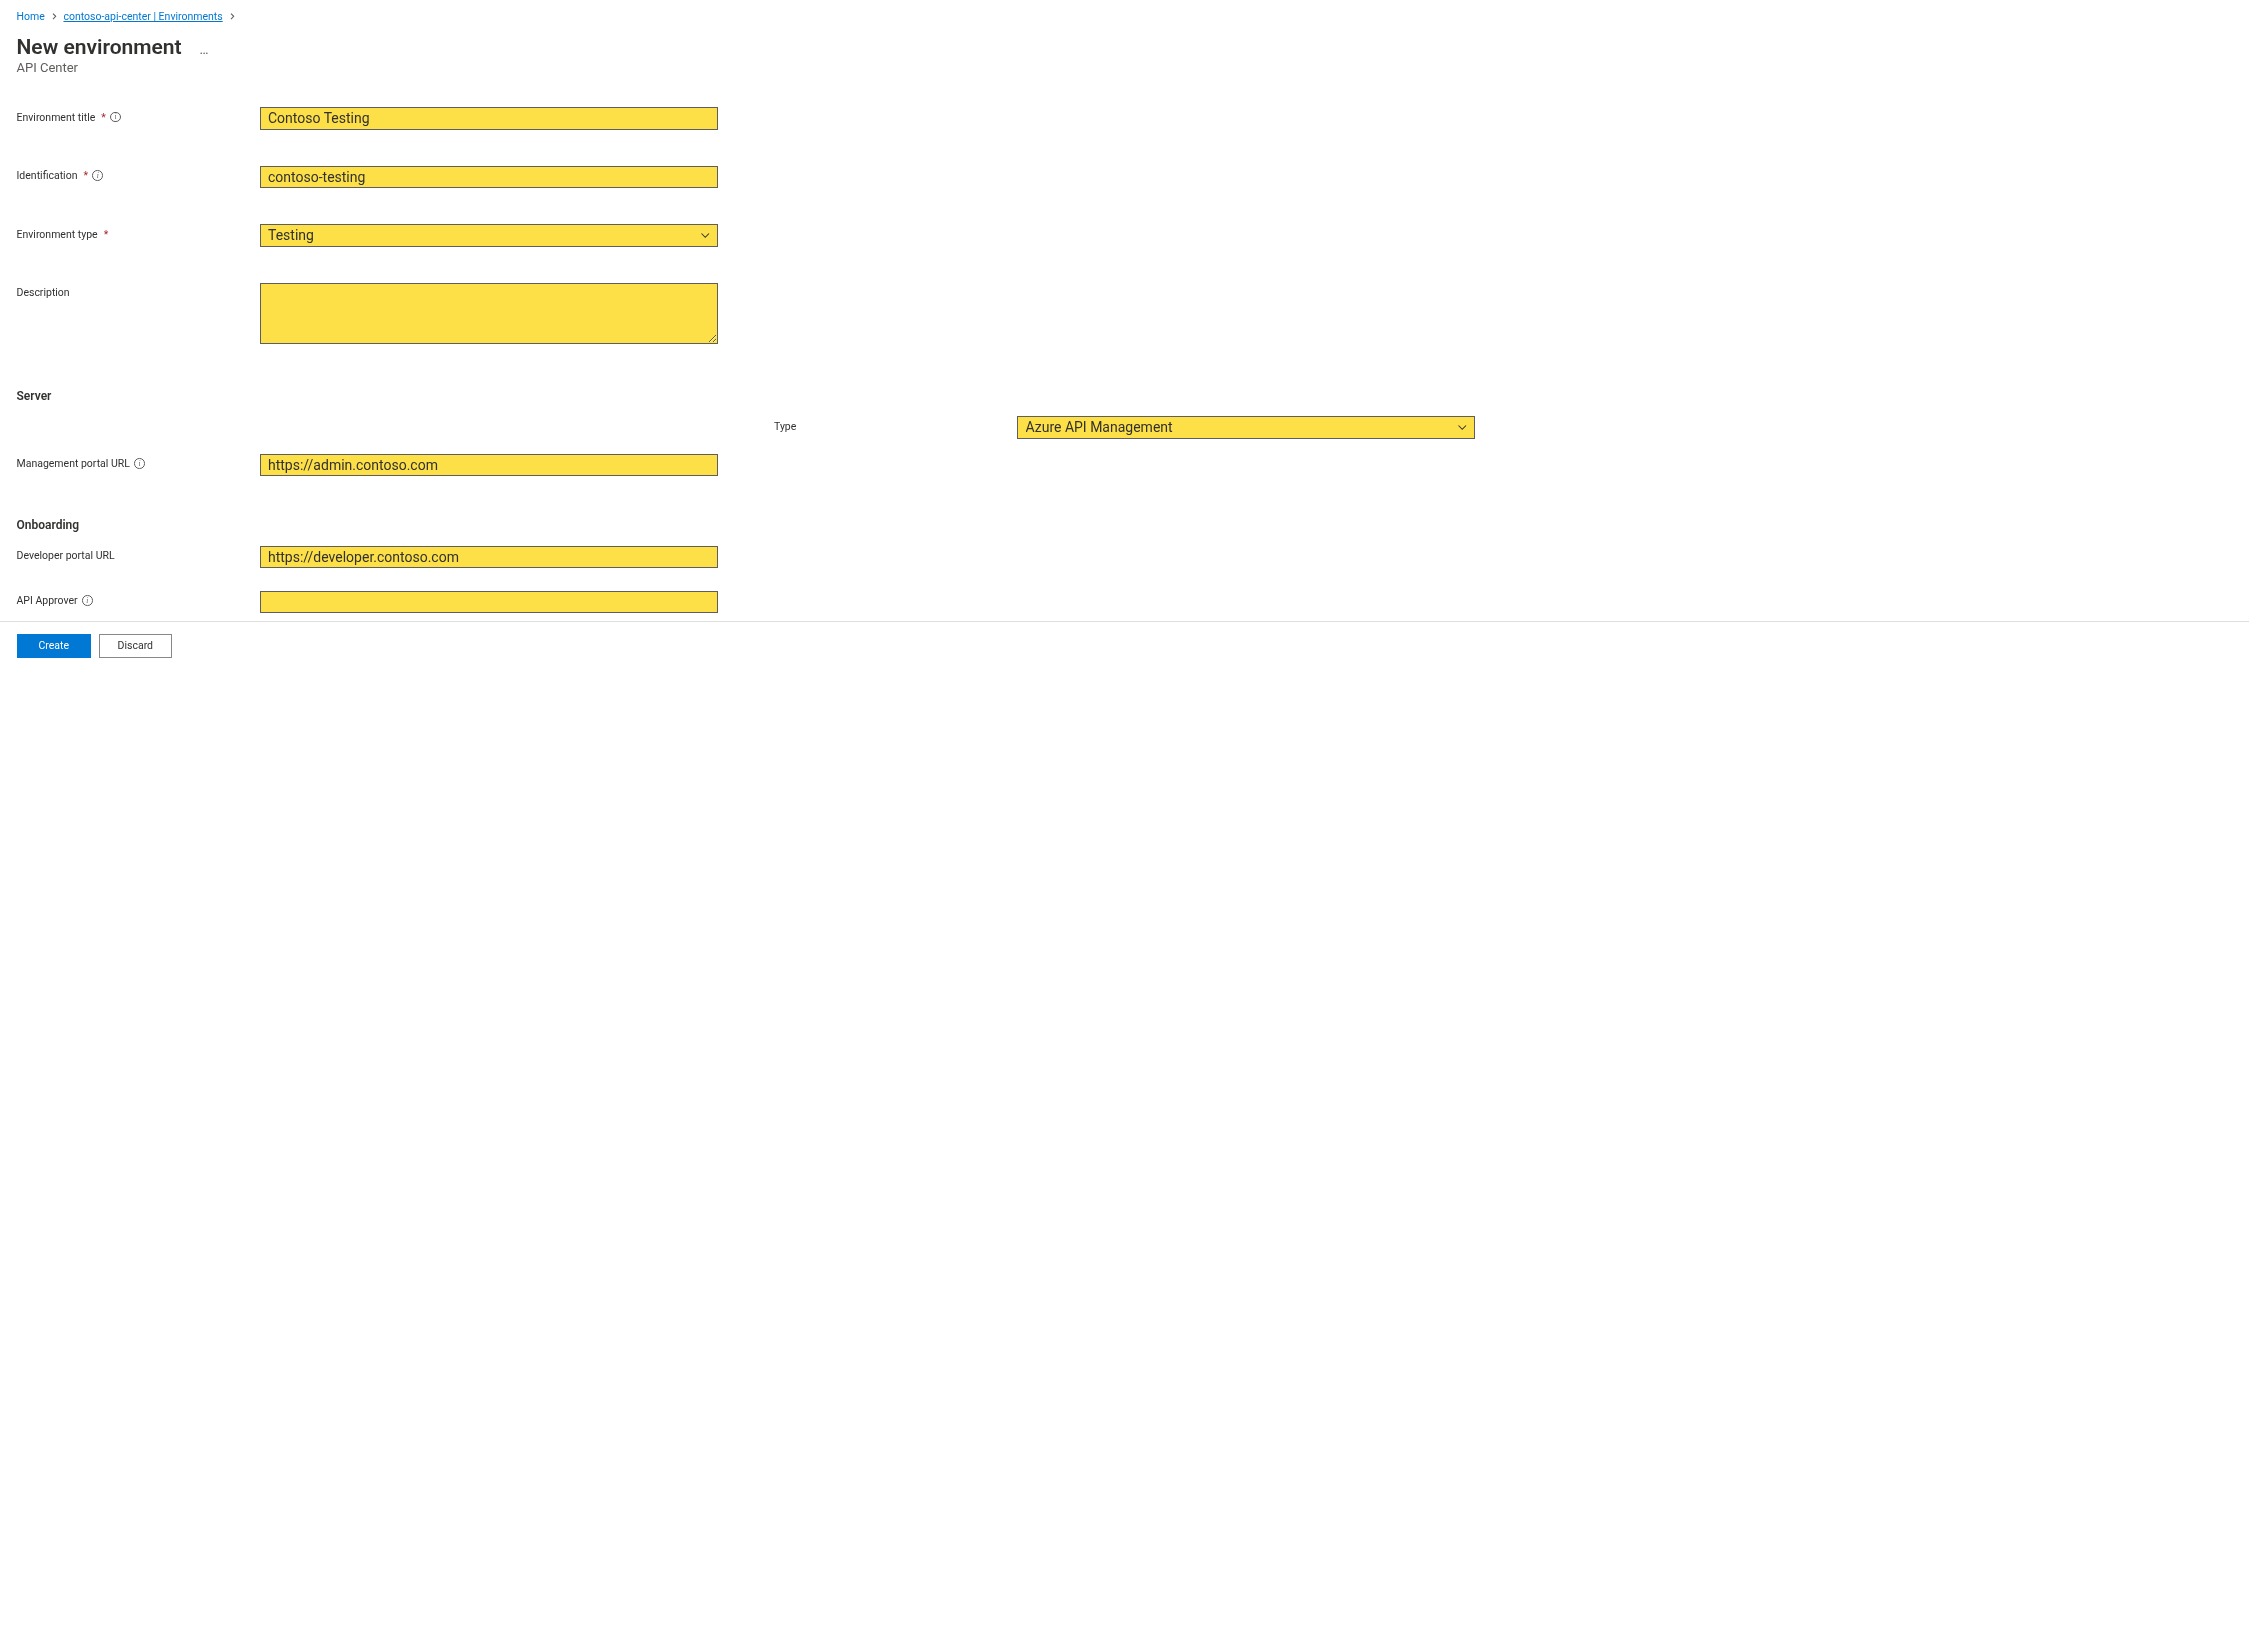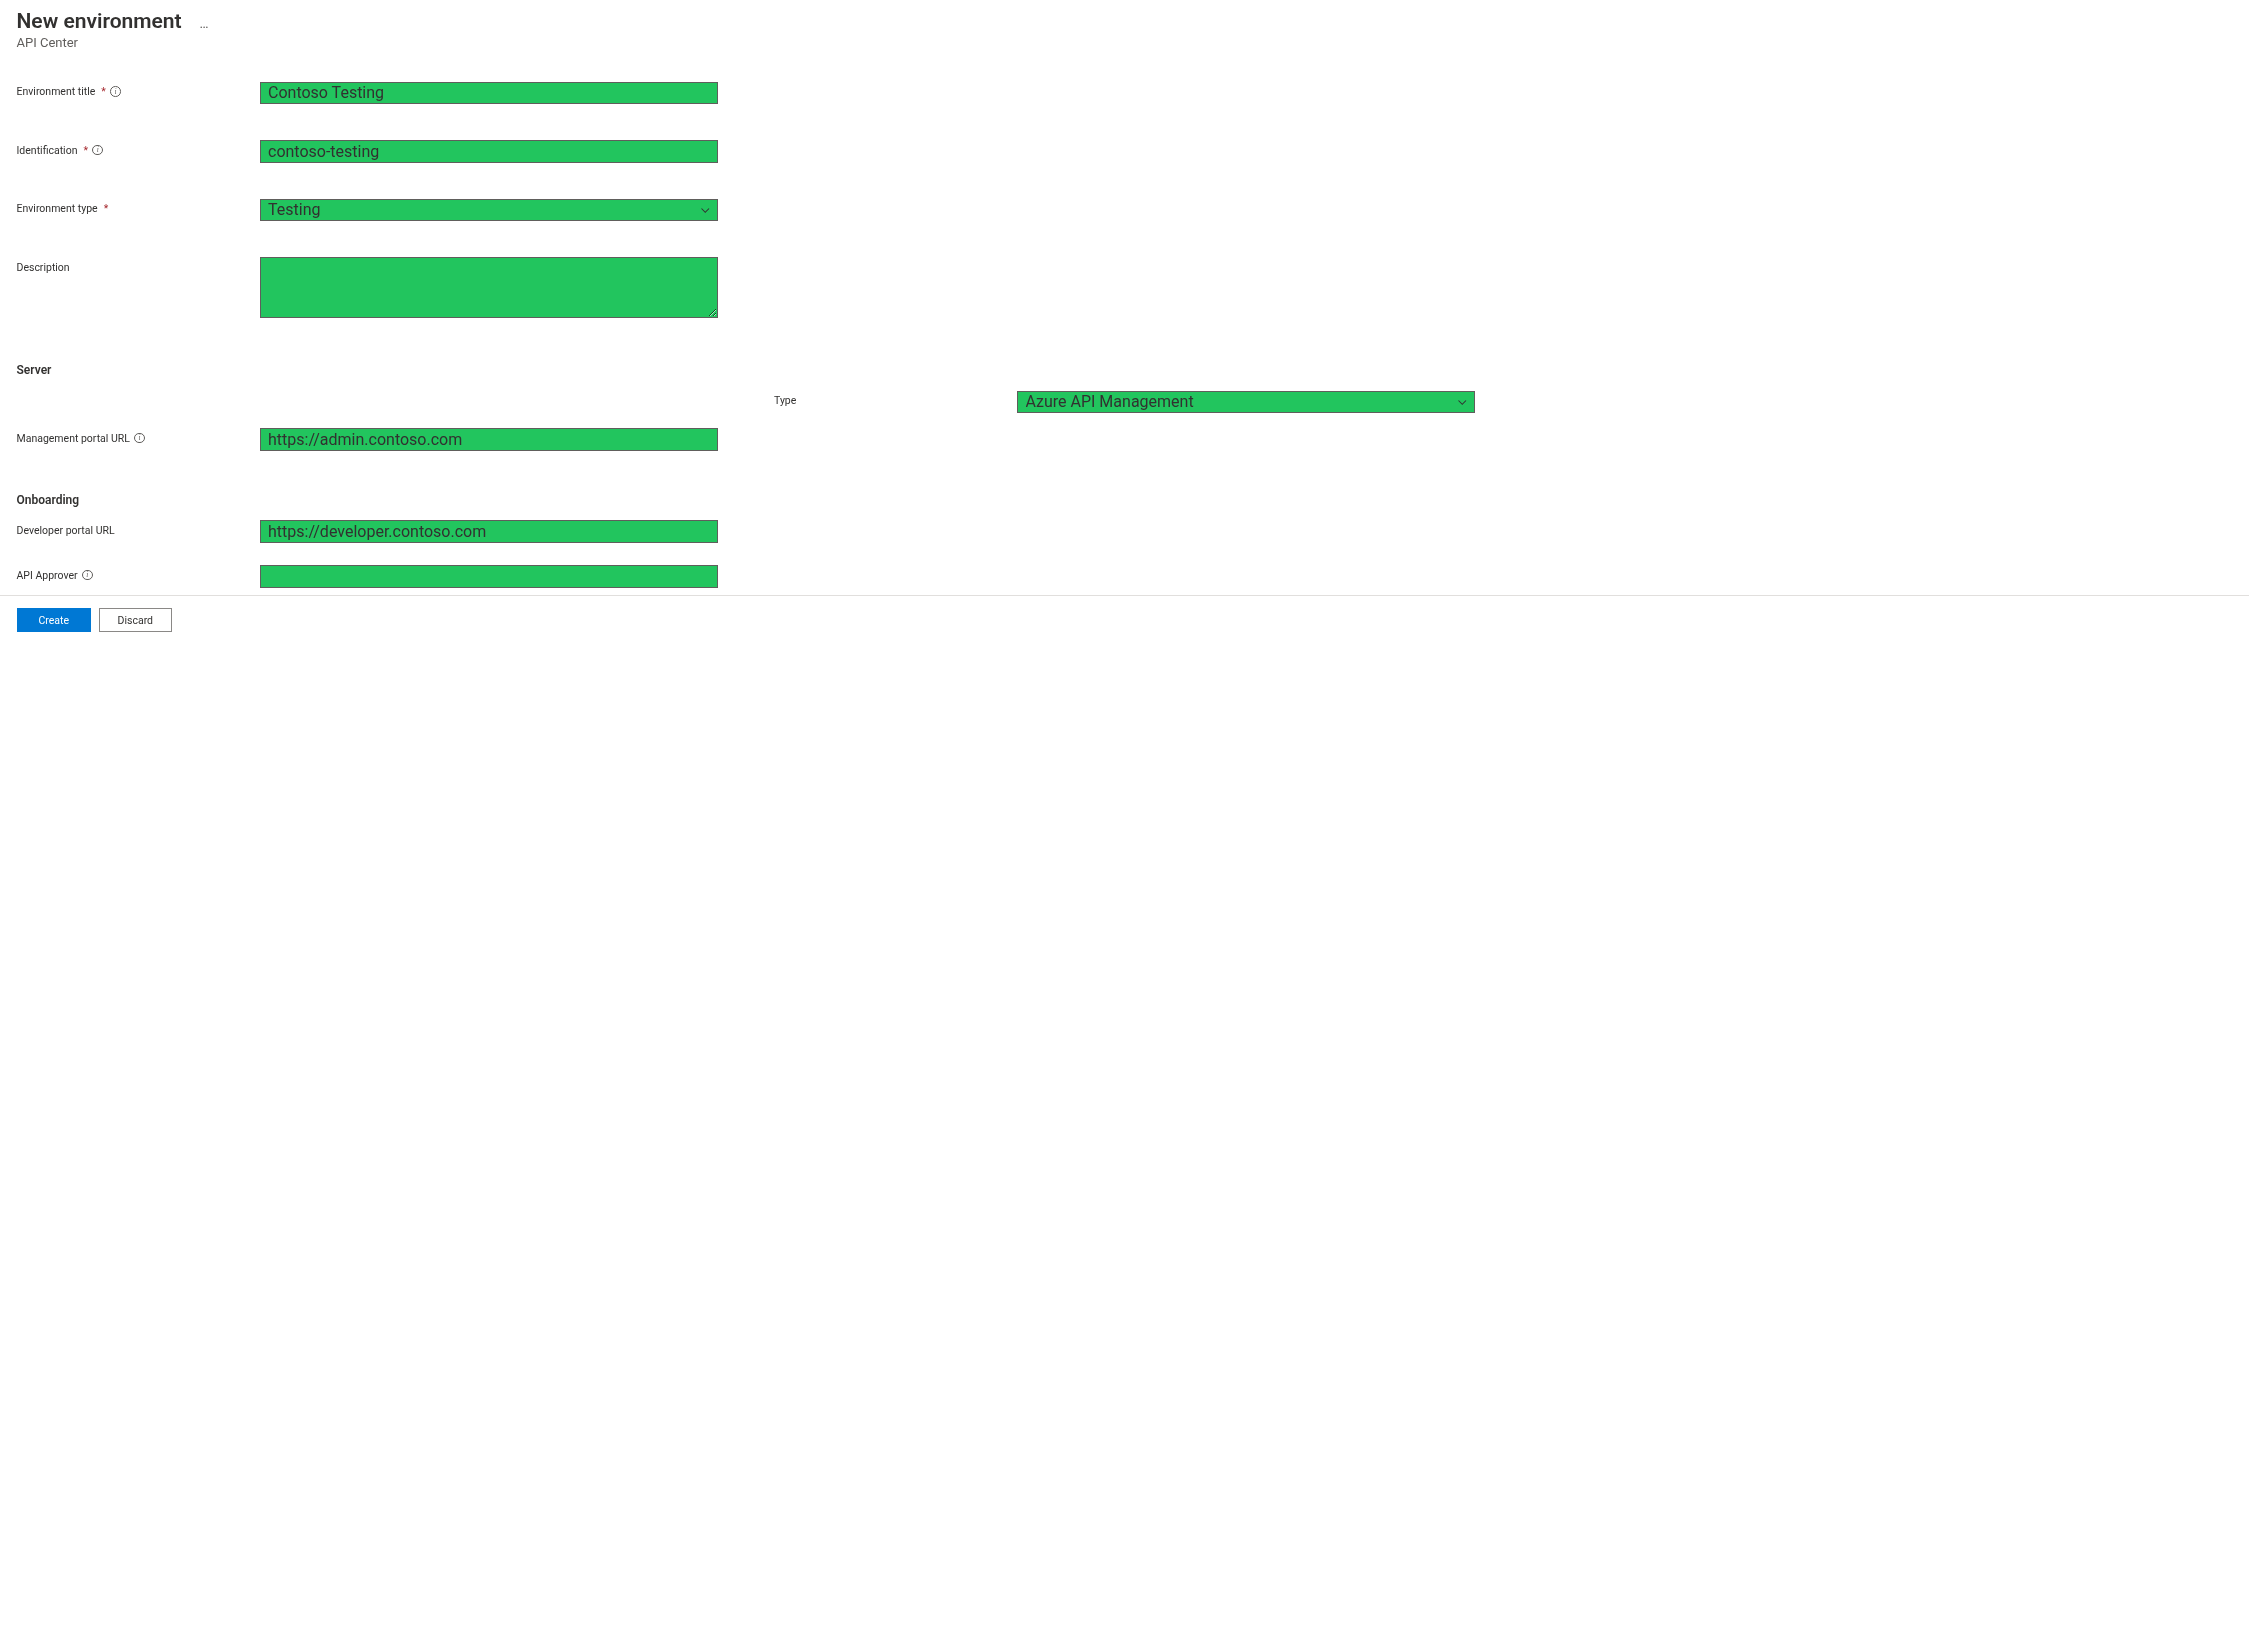--- a/index.html
+++ b/index.html
@@ -97,23 +97,23 @@
     font-style: italic;
     font-family: Georgia, serif;
     cursor: default;
   }
   .control-col {
     flex: 0 0 458px;
   }
   .text-input, .select-input, .textarea-input {
     width: 100%;
     border: 0.7px solid #605e5c;
-    background: #22c55e;
+    background: #fde047;
     font-family: inherit;
-    font-size: 16px;
+    font-size: 14px;
     color: #323130;
     padding: 3.7px 7.5px;
     height: 22.5px;
     outline: none;
   }
   .textarea-input {
     height: 61px;
     resize: both;
   }
   .select-wrap {
@@ -179,20 +179,34 @@
     padding: 0 18px;
   }
 
   .content-wrap { min-height: calc(100% - 45px); }
 </style>
 </head>
 <body>
 
 <div class="page content-wrap">
 
+  <nav class="breadcrumb">
+    <a href="#">Home</a>
+    <span class="chev">
+      <svg viewBox="0 0 10 10">
+          <path d="M3 1 L7 5 L3 9"></path>
+        </svg>
+    </span>
+    <a href="#" class="underlined">contoso-api-center | Environments</a>
+    <span class="chev">
+      <svg viewBox="0 0 10 10">
+          <path d="M3 1 L7 5 L3 9"></path>
+        </svg>
+    </span>
+  </nav>
 
   <div class="title-row">
     <h1 class="page-title">New environment</h1>
     <span class="more-btn">…</span>
   </div>
   <div class="subtitle">API Center</div>
 
   <div class="form-row">
     <div class="label-col">
       <span>Environment title</span>

